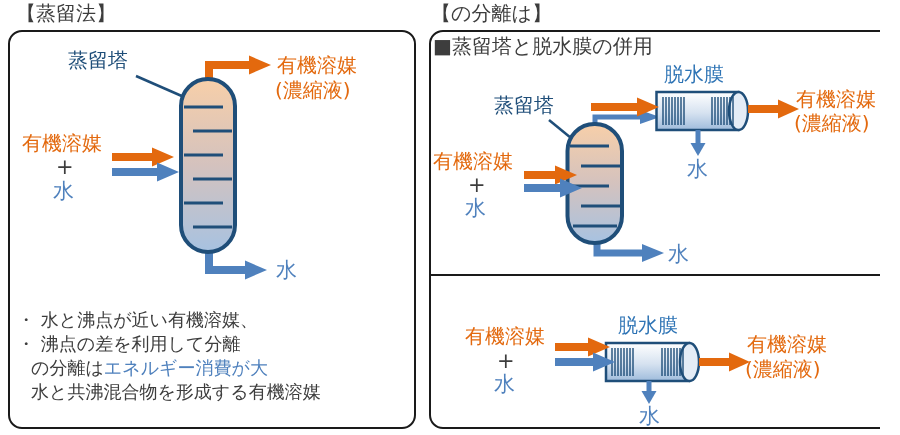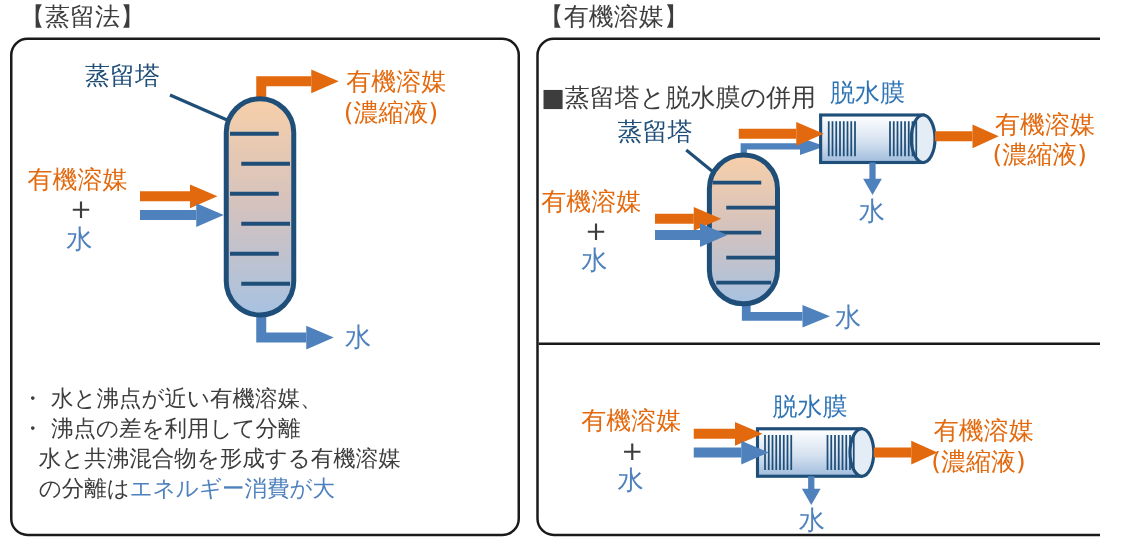--- a/index.html
+++ b/index.html
@@ -144,27 +144,27 @@
   <div class="txt s20 orange" style="left:277px;top:54px;">有機溶媒</div>
   <div class="txt s20 orange" style="left:275px;top:79px;">(濃縮液)</div>
   <div class="txt s20 orange" style="left:22px;top:132px;">有機溶媒</div>
   <div class="txt s21" style="left:56px;top:155px;">+</div>
   <div class="txt s21 blue" style="left:53px;top:179px;">水</div>
   <div class="txt s21 blue" style="left:276px;top:258px;">水</div>
 
   <div class="bullets">
     <div>・ 水と沸点が近い有機溶媒、</div>
     <div>・ 沸点の差を利用して分離</div>
+    <div class="indent"><span>の分離は</span><span class="blue">エネルギー消費が大</span></div>
     <div class="indent">水と共沸混合物を形成する有機溶媒</div>
-    <div class="indent"><span>の分離は</span><span class="blue">エネルギー消費が大</span></div>
   </div>
 
-  <div class="txt s20" style="left:431px;top:2px;">【有機溶媒】</div>
+  <div class="txt s20" style="left:431px;top:2px;">【の分離は】</div>
 
-  <div class="txt s20" style="left:433px;top:35px;margin-top:32px;">■蒸留塔と脱水膜の併用</div>
+  <div class="txt s20" style="left:433px;top:35px;">■蒸留塔と脱水膜の併用</div>
   <div class="txt s20 navy" style="left:494px;top:94px;">蒸留塔</div>
   <div class="txt s20 memblue" style="left:664px;top:63px;">脱水膜</div>
   <div class="txt s20 orange" style="left:796px;top:88px;">有機溶媒</div>
   <div class="txt s20 orange" style="left:794px;top:112px;">(濃縮液)</div>
   <div class="txt s21 blue" style="left:687px;top:157px;">水</div>
   <div class="txt s20 orange" style="left:433px;top:150px;">有機溶媒</div>
   <div class="txt s21" style="left:468px;top:173px;">+</div>
   <div class="txt s21 blue" style="left:465px;top:196px;">水</div>
   <div class="txt s21 blue" style="left:668px;top:242px;">水</div>
 

